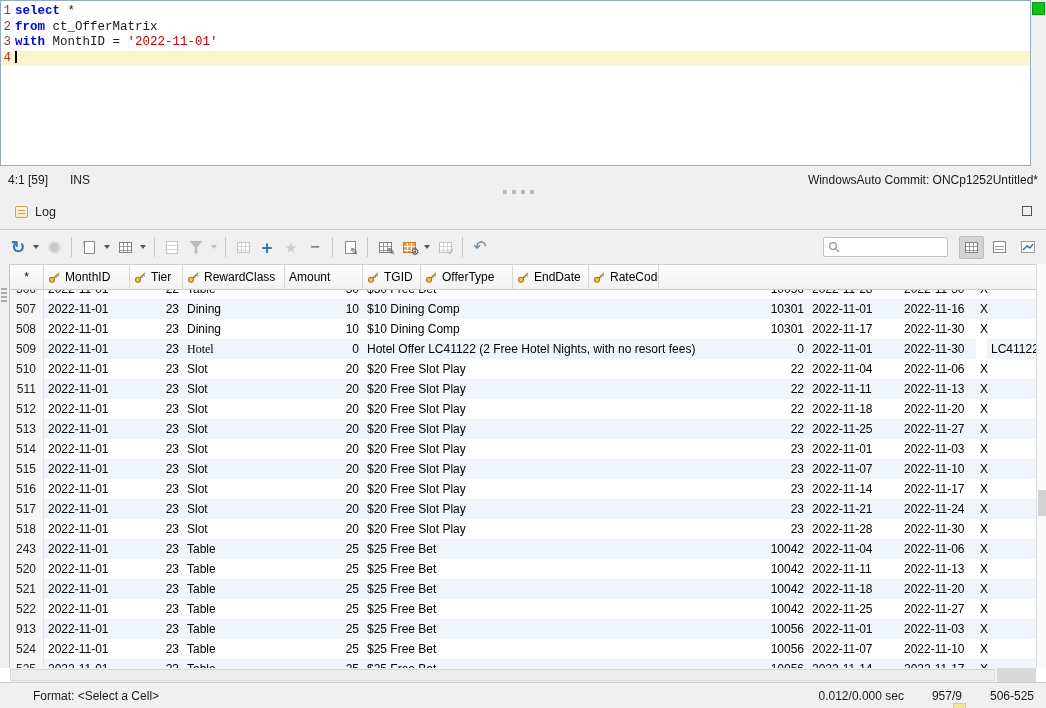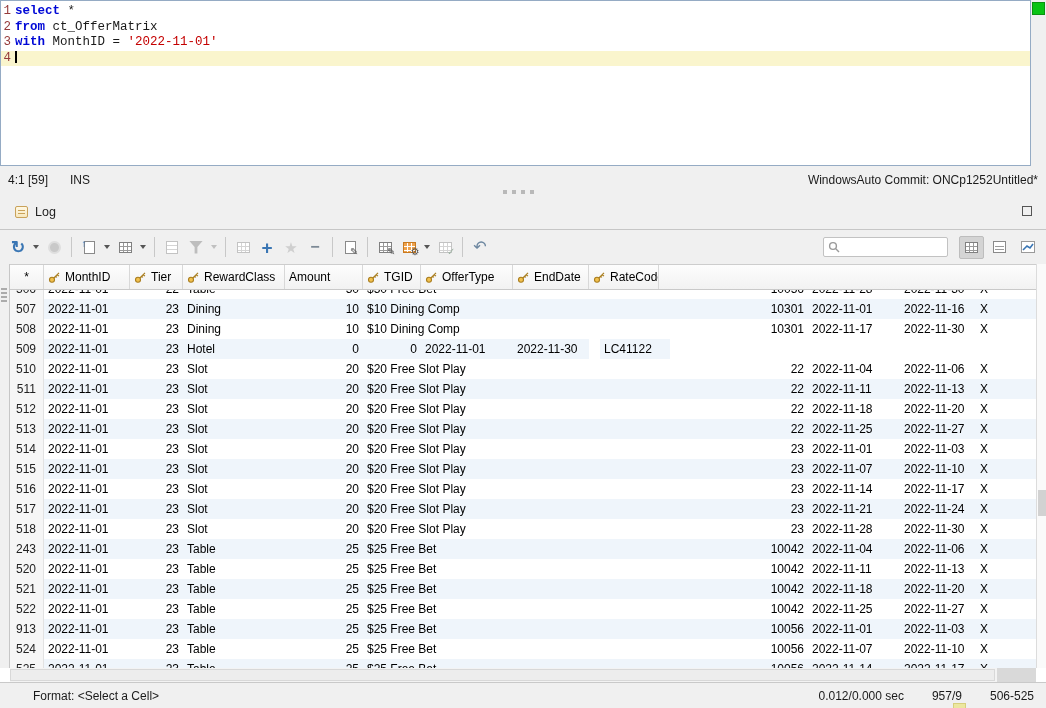--- a/index.html
+++ b/index.html
@@ -373,22 +373,23 @@
             <div class="gcell" style="width: 387px;">$10 Dining Comp</div>
             <div class="gcell r" style="width: 58px;">10301</div>
             <div class="gcell" style="width: 92px;">2022-11-17</div>
             <div class="gcell" style="width: 76px;">2022-11-30</div>
             <div class="gcell" style="width: 70px;">X</div>
           </div>
           <div class="grow band">
             <div class="gnum">509</div>
             <div class="gcell" style="width: 86px;">2022-11-01</div>
             <div class="gcell r" style="width: 53px;">23</div>
-            <div class="gcell" style="width: 102px;">Hotel</div>
+            <div class="gcell" style="width: 102px; font-family: Liberation Serif, serif;">Hotel</div>
             <div class="gcell r" style="width: 78px;">0</div>
+            <div class="gcell" style="width: 387px;">Hotel Offer LC41122 (2 Free Hotel Nights, with no resort fees)</div>
             <div class="gcell r" style="width: 58px;">0</div>
             <div class="gcell" style="width: 92px;">2022-11-01</div>
             <div class="gcell" style="width: 76px;">2022-11-30</div>
             <div class="gcell" style="width: 70px; margin-left: 11px;">LC41122</div>
           </div>
           <div class="grow">
             <div class="gnum">510</div>
             <div class="gcell" style="width: 86px;">2022-11-01</div>
             <div class="gcell r" style="width: 53px;">23</div>
             <div class="gcell" style="width: 102px;">Slot</div>

